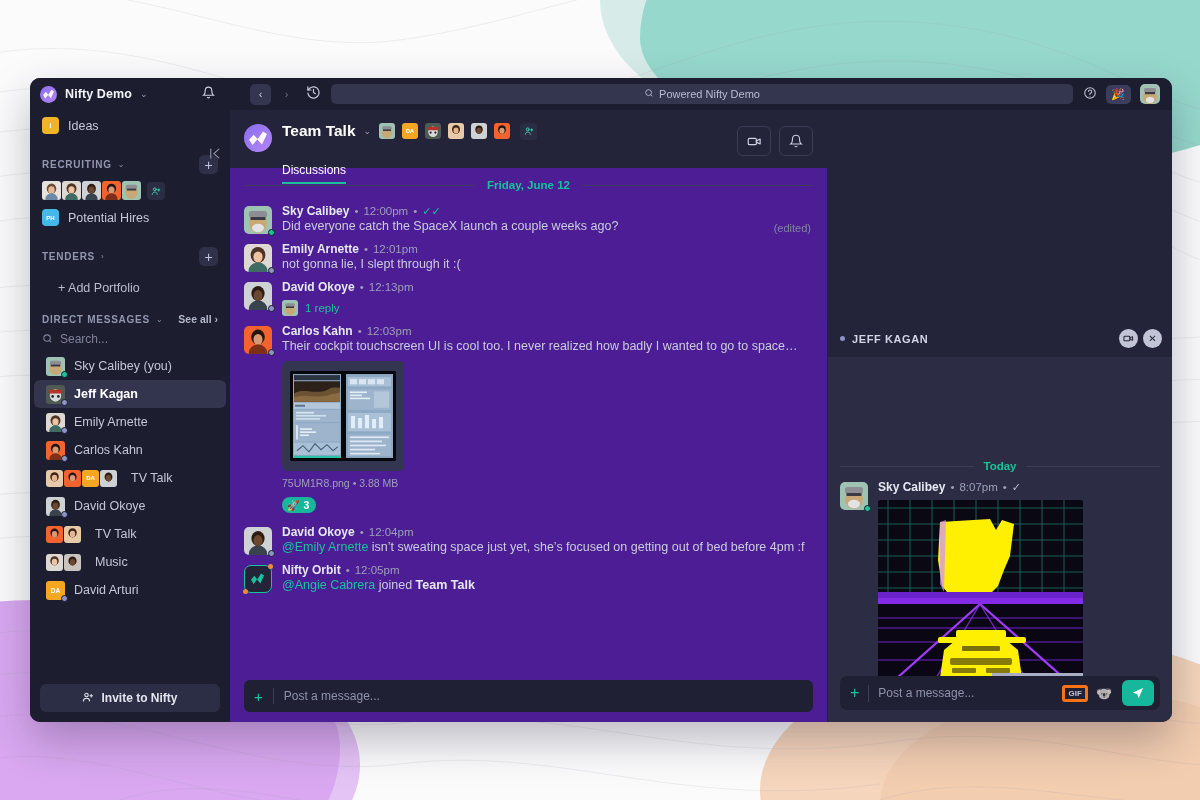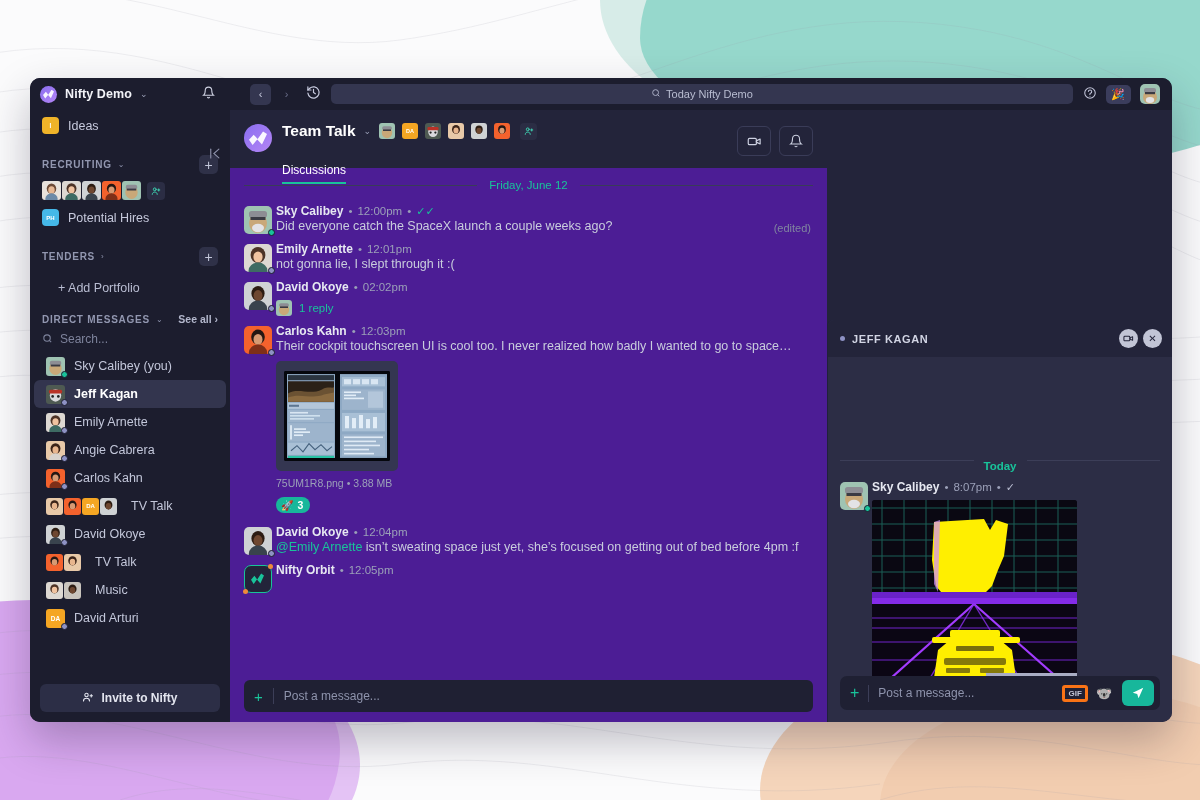--- a/index.html
+++ b/index.html
@@ -173,23 +173,23 @@
   }
   .ch-actions { margin-left:auto; display:flex; align-items:center; gap: 8px; margin-top: 6px; }
   .ch-act-btn {
     width: 34px; height: 30px; border-radius: 6px; border:1px solid #3a3c58;
     display:flex;align-items:center;justify-content:center; color:#ccd0e0;
   }
 
   #msgs { flex:1; overflow:hidden; padding: 0 14px 0 14px; position:relative; }
   .day-div { display:flex; align-items:center; gap: 12px; padding: 11px 0 9px; }
   .day-div .ln { flex:1; height:1px; background:#3a3c58; }
-  .day-div .lbl { font-size: 11.5px; font-weight: normal; color:#19c39a; }
-
-  .msg { display:flex; gap: 4px; padding: 4px 0; position:relative; }
+  .day-div .lbl { font-size: 11.5px; font-weight: bold; color:#19c39a; }
+
+  .msg { display:flex; gap: 10px; padding: 4px 0; position:relative; }
   .msg-av-wrap { position:relative; width: 28px; height: 28px; flex:none; margin-top:2px;}
   .msg-av { width:28px; height:28px; border-radius:5px; overflow:hidden; }
   .msg-av.bot { border-radius:7px; border:1.5px solid #19c39a; background:#23243a; position:relative;}
   .msg-av.bot::after {
     content:""; position:absolute; left:6px; top:7px; width:13px; height:11px;
     background:#19c39a;
     clip-path: polygon(0 62%,26% 26%,48% 58%,78% 4%,100% 22%,72% 96%,46% 60%,20% 100%);
   }
   .bot-dot { position:absolute; width:5px; height:5px; border-radius:50%; background:#ef8b3a; }
   .msg-body { min-width:0; flex:1; }
@@ -236,21 +236,21 @@
     border-top-left-radius: 6px;
   }
   .dm-presence-dot { width:5px; height:5px; border-radius:50%; background:#8e92c4; margin-right:7px; }
   #dm-head-title { font-size: 11px; font-weight: bold; letter-spacing: .6px; color:#d2d5e4; }
   .dm-head-actions { margin-left:auto; display:flex; align-items:center; gap: 5px; }
   .dm-circ-btn {
     width: 19px; height: 19px; border-radius:50%; background:#c2c5d6; color:#23243a;
     display:flex;align-items:center;justify-content:center; font-size:10px;
   }
   #dm-msgs { flex:1; padding: 0 12px; overflow:hidden; position:relative; }
-  .dm-day { display:flex; align-items:flex-start; gap:10px; margin-top: 103px; }
+  .dm-day { display:flex; align-items:center; gap:10px; margin-top: 103px; }
   .dm-day .ln { flex:1; height:1px; background:#3c3e58; }
   .dm-day .lbl { font-size:11.5px; font-weight:bold; color:#19c39a; }
   .gif-box { width: 205px; height: 195px; border-radius:3px; overflow:hidden; margin-top: 6px; position:relative; background:#0c0a14;}
   .giphy-tag {
     position:absolute; right:0; bottom: 8px; background:#a9adc4; color:#3a3c52;
     font-size: 9px; padding: 2px 5px; font-weight:600;
   }
   #dm-composer {
     margin: 0 12px 12px; height: 34px; background:#1f2033; border-radius:7px;
     display:flex; align-items:center; padding: 0 6px 0 10px; gap: 9px;
@@ -333,21 +333,21 @@
     </div>
 
     <div id="search-wrap">
       <div id="search-box">
         <span class="mag">
           <svg width="10" height="10" viewBox="0 0 24 24" fill="none" stroke="currentColor" stroke-width="2.4">
               <circle cx="11" cy="11" r="7"></circle>
               <path d="M20 20l-4-4"></path>
             </svg>
         </span>
-        <span class="ph">Today Nifty Demo</span>
+        <span class="ph">Powered Nifty Demo</span>
       </div>
     </div>
 
     <div class="tb-right">
       <div class="help-ic">
         <svg width="14" height="14" viewBox="0 0 24 24" fill="none" stroke="currentColor" stroke-width="1.8">
             <circle cx="12" cy="12" r="9"></circle>
             <path d="M9.2 9.3a2.9 2.9 0 1 1 3.6 3.2c-.7.3-1 .8-1 1.6v.4" stroke-linecap="round"></path>
             <circle cx="12" cy="17.4" r=".9" fill="currentColor" stroke="none"></circle>
           </svg>
@@ -506,34 +506,20 @@
                 <ellipse cx="10" cy="8" rx="5.2" ry="5.6" fill="#4d3326"></ellipse>
                 <ellipse cx="10" cy="9.3" rx="3.3" ry="3.9" fill="#f0c3a0"></ellipse>
                 <ellipse cx="10" cy="19" rx="6.6" ry="6" fill="#3e6b63"></ellipse>
               </svg>
             </div>
           <span class="pres away"></span>
         </div>
         <div class="dm-name">Emily Arnette</div>
       </div>
 
-      <div class="dm-item">
-        <div class="dm-av-wrap">
-          <div class="dm-av">
-              <svg class="pav" viewBox="0 0 20 20">
-                <rect width="20" height="20" fill="#e8c9a8"></rect>
-                <ellipse cx="10" cy="8" rx="5.2" ry="5.6" fill="#3a2318"></ellipse>
-                <ellipse cx="10" cy="9.4" rx="3.2" ry="3.9" fill="#e8b68e"></ellipse>
-                <ellipse cx="10" cy="19" rx="6.6" ry="6" fill="#d8d3cd"></ellipse>
-              </svg>
-            </div>
-          <span class="pres away"></span>
-        </div>
-        <div class="dm-name">Angie Cabrera</div>
-      </div>
 
       <div class="dm-item">
         <div class="dm-av-wrap">
           <div class="dm-av">
               <svg class="pav" viewBox="0 0 20 20">
                 <rect width="20" height="20" fill="#f4622d"></rect>
                 <ellipse cx="10" cy="8" rx="4.8" ry="5.2" fill="#241713"></ellipse>
                 <ellipse cx="10" cy="9.6" rx="3.2" ry="3.8" fill="#d79a73"></ellipse>
                 <ellipse cx="10" cy="19" rx="6.4" ry="6" fill="#7e2f18"></ellipse>
               </svg>
@@ -790,21 +776,21 @@
                   <ellipse cx="14" cy="13.5" rx="4.5" ry="5.4" fill="#6e4730"></ellipse>
                   <ellipse cx="14" cy="27" rx="9.2" ry="8.4" fill="#39434d"></ellipse>
                 </svg>
               </div>
             <span class="pres away"></span>
           </div>
           <div class="msg-body">
             <div class="msg-meta">
               <span class="msg-author">David Okoye</span>
               <span>•</span>
-              <span>02:02pm</span>
+              <span>12:13pm</span>
             </div>
             <div class="reply-row">
               <span class="av">
                   <svg class="pav" viewBox="0 0 20 20">
                     <rect width="20" height="20" fill="#9fc3b2"></rect>
                     <ellipse cx="10" cy="12" rx="6.5" ry="7" fill="#c9a878"></ellipse>
                     <rect x="4" y="4" width="12" height="4.5" rx="2" fill="#8d8d94"></rect>
                     <rect x="5" y="8" width="10" height="2" fill="#3b3b44"></rect>
                   </svg>
                 </span>
@@ -923,20 +909,21 @@
             <div class="msg-av bot"></div>
             <span class="bot-dot" style="top:-1px;right:-1px"></span>
             <span class="bot-dot" style="bottom:-1px;left:-1px"></span>
           </div>
           <div class="msg-body">
             <div class="msg-meta">
               <span class="msg-author">Nifty Orbit</span>
               <span>•</span>
               <span>12:05pm</span>
             </div>
+            <div class="msg-text"><span class="mention">@Angie Cabrera</span><span> joined </span><span class="b">Team Talk</span></div>
           </div>
         </div>
       </div>
 
       <div class="composer">
         <span class="plus">+</span>
         <span class="sep"></span>
         <span class="ph">Post a message...</span>
       </div>
     </div>

